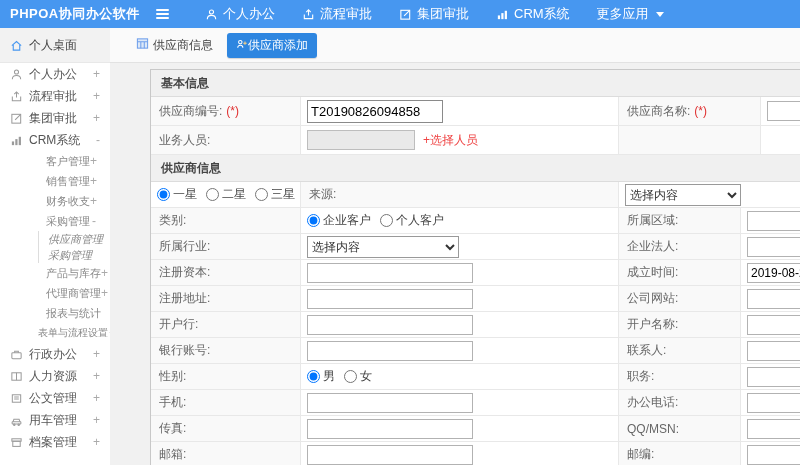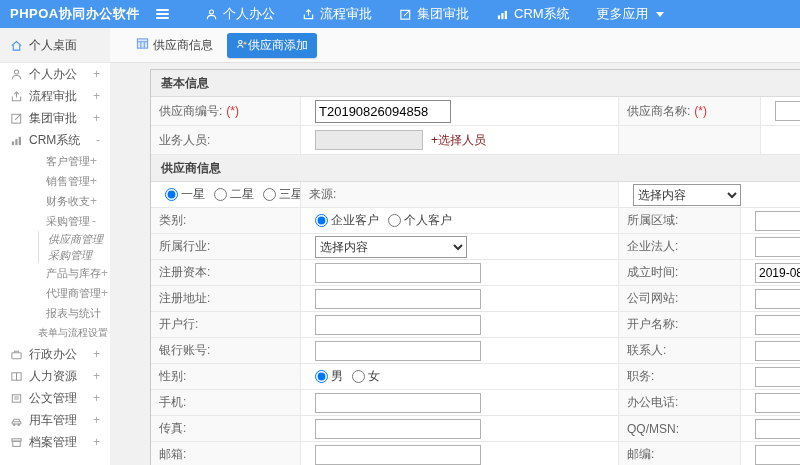--- a/index.html
+++ b/index.html
@@ -41,28 +41,28 @@
 
   
   .panel{margin:6px 0 0 40px;width:782px;background:#fff;border:1px solid #c8c8c8;}
   .sec-header{height:26px;line-height:26px;background:#f0f0f0;border-bottom:1px solid #dcdcdc;
               font-size:12px;font-weight:bold;color:#444;padding-left:10px;}
   .frow{display:grid;border-bottom:1px solid #e8e8e8;}
   .basic .frow{grid-template-columns:150px 318px 142px 1fr;min-height:28px;}
   .sup .frow{grid-template-columns:150px 318px 122px 1fr;min-height:25px;}
   .cell{display:flex;align-items:center;overflow:hidden;}
   .lab{background:#f9f9f9;border-right:1px solid #e8e8e8;padding-left:8px;color:#666;font-size:12px;}
-  .fld{background:#fff;border-right:1px solid #e8e8e8;padding-left:6px;font-size:12px;margin-left:8px;}
+  .fld{background:#fff;border-right:1px solid #e8e8e8;padding-left:6px;font-size:12px;}
   .fld:last-child{border-right:none;}
   .req{color:#e03131;margin-left:4px;font-size:12px;}
   .txt{height:18px;border:1px solid #b2b2b2;font-size:12px;padding:0 3px;font-family:inherit;background:#fff;}
   .w158{width:158px;} .w150{width:150px;}
   .code-input{width:128px;height:21px;border:1px solid #8a8a8a;font-size:13px;}
   .staff-input{width:100px;height:18px;background:#e9e9e9;border:1px solid #bdbdbd;}
-  .link{color:#7f1d1d;font-size:12px;margin-left:8px;text-decoration:none;cursor:pointer;}
+  .link{color:#ef4444;font-size:12px;margin-left:8px;text-decoration:none;cursor:pointer;}
   .sel{height:22px;font-size:12px;border:1px solid #999;background:#fff;font-family:inherit;color:#333;}
   .w152{width:152px;}
   .radios{gap:0;}
   .ropt{display:inline-flex;align-items:center;margin-right:9px;color:#444;font-size:12px;cursor:pointer;white-space:nowrap;}
   .ropt input{width:13px;height:13px;margin:0 3px 0 0;}
 </style>
 </head>
 <body>
 
 <div class="page">

